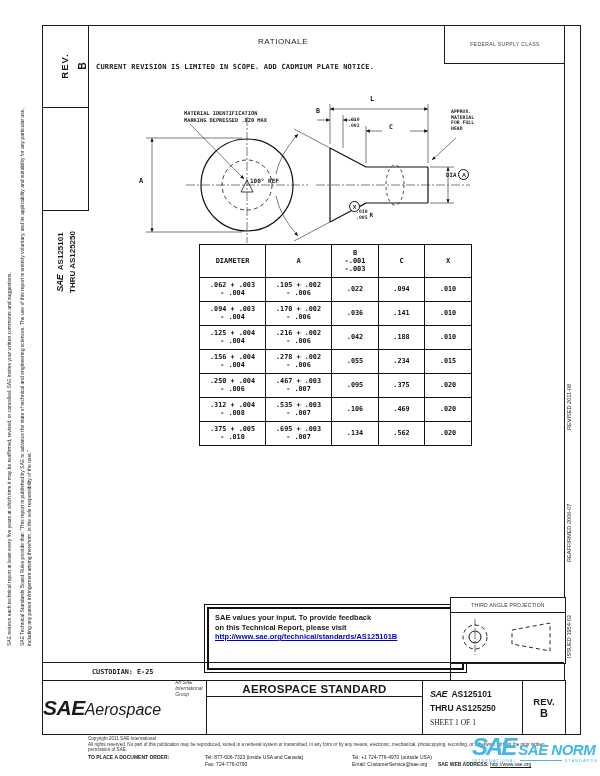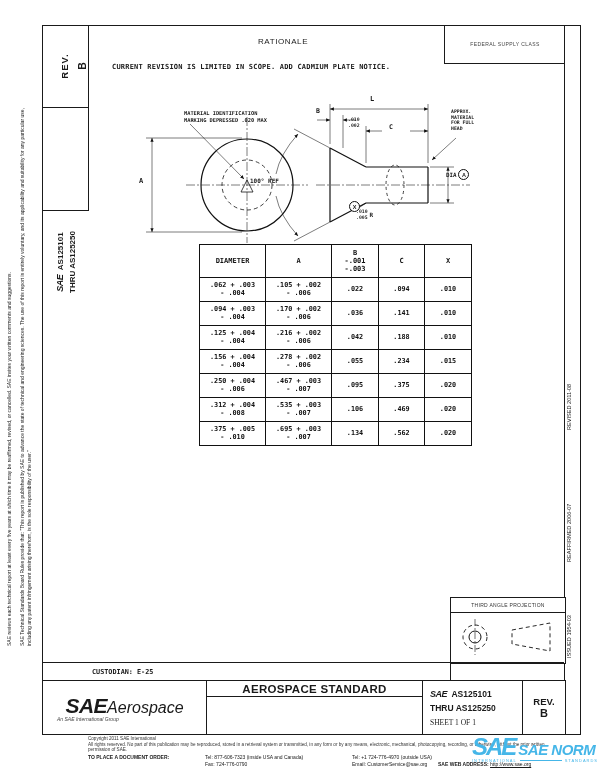--- a/index.html
+++ b/index.html
@@ -58,21 +58,21 @@
       <span class="b" style="font-size:8px;">AS125101</span><br>
       <span class="b" style="font-size:8px;">THRU AS125250</span>
     </div>
   </div>
 
   <div class="abs" style="left:444px;top:25px;width:120px;height:38px;border-left:1.2px solid #1a1a1a;border-bottom:1.2px solid #1a1a1a;display:flex;align-items:center;justify-content:center;">
     <span style="font-size:5px;letter-spacing:.4px;color:#444;">FEDERAL SUPPLY CLASS</span>
   </div>
 
   <div class="abs" style="left:203px;top:37px;width:160px;text-align:center;font-size:8px;letter-spacing:.6px;">RATIONALE</div>
-  <div class="abs mono" style="left:112px;top:63px;font-size:7px;font-weight:bold;letter-spacing:.2px;">CURRENT REVISION IS LIMITED IN SCOPE. ADD CADMIUM PLATE NOTICE.</div>
+  <div class="abs mono" style="left:96px;top:63px;font-size:7px;font-weight:bold;letter-spacing:.2px;">CURRENT REVISION IS LIMITED IN SCOPE. ADD CADMIUM PLATE NOTICE.</div>
 
   <svg class="abs" style="left:130px;top:90px;" width="350" height="158" viewBox="0 0 350 158">
     <defs>
       <marker id="ar" markerWidth="8" markerHeight="6" refX="7" refY="3" orient="auto-start-reverse">
         <path d="M0,0 L7,3 L0,6 Z" fill="#111"></path>
       </marker>
     </defs>
     <g stroke="#111" fill="none" stroke-width="1.2">
       <circle cx="117" cy="95" r="46"></circle>
       <circle cx="117" cy="95" r="25" stroke-width="0.8" stroke-dasharray="4 3"></circle>
@@ -202,20 +202,25 @@
 - .010</td>
           <td>.695 + .003
 - .007</td>
           <td>.134</td>
           <td>.562</td>
           <td>.020</td>
       </tr>
     </tbody>
   </table>
 
+  <div class="abs fb" style="left:207px;top:607px;width:241px;height:51px;">
+    <span>SAE values your input. To provide feedback</span><br>
+    <span>on this Technical Report, please visit</span><br>
+    <a href="#" class="link">http://www.sae.org/technical/standards/AS125101B</a>
+  </div>
 
   <div class="abs" style="left:450px;top:597px;width:114px;height:65px;border:1.2px solid #1a1a1a;background:#fff;">
     <div style="height:14px;border-bottom:1.2px solid #1a1a1a;font-size:5px;letter-spacing:.3px;display:flex;align-items:center;justify-content:center;color:#333;">THIRD ANGLE PROJECTION</div>
     <div style="display:flex;align-items:center;justify-content:space-around;height:48px;">
       <svg width="38" height="40" viewBox="0 0 38 40">
         <g stroke="#111" fill="none">
           <circle cx="19" cy="20" r="12" stroke-width="0.9" stroke-dasharray="4 3"></circle>
           <circle cx="19" cy="20" r="6" stroke-width="1"></circle>
           <path d="M19,2 V38" stroke-width="0.6" stroke-dasharray="7 2 2 2"></path>
         </g>
@@ -227,21 +232,21 @@
       </svg>
     </div>
   </div>
 
   <div class="abs" style="left:42px;top:662px;width:522px;border-top:1.2px solid #1a1a1a;"></div>
   <div class="abs" style="left:450px;top:662px;height:18px;border-left:1.2px solid #1a1a1a;"></div>
 
   <div class="abs mono" style="left:92px;top:668px;font-size:6.8px;font-weight:bold;">CUSTODIAN: E-25</div>
 
   <div class="abs tb" style="left:42px;top:680px;width:522px;height:53px;">
-    <div style="width:163px;display:flex;flex-direction:column;align-items:center;justify-content:center;">
+    <div style="width:163px;display:flex;align-items:center;justify-content:center;">
       <div>
         <span class="saelogo" style="font-size:21px;">SAE</span><span style="font-style:italic;font-size:16px;">Aerospace</span>
       </div>
       <div style="font-size:5px;font-style:italic;color:#444;margin-top:-2px;align-self:flex-start;margin-left:14px;">An SAE International Group</div>
     </div>
     <div class="tb-cell" style="width:215px;">
       <div class="b" style="font-size:11.5px;text-align:center;border-bottom:1.2px solid #1a1a1a;padding:2px 0 1px 0;letter-spacing:.3px;">AEROSPACE STANDARD</div>
     </div>
     <div class="tb-cell" style="width:92px;padding:5px 0 0 7px;line-height:11px;">
       <span class="saelogo" style="font-size:9px;">SAE</span>

